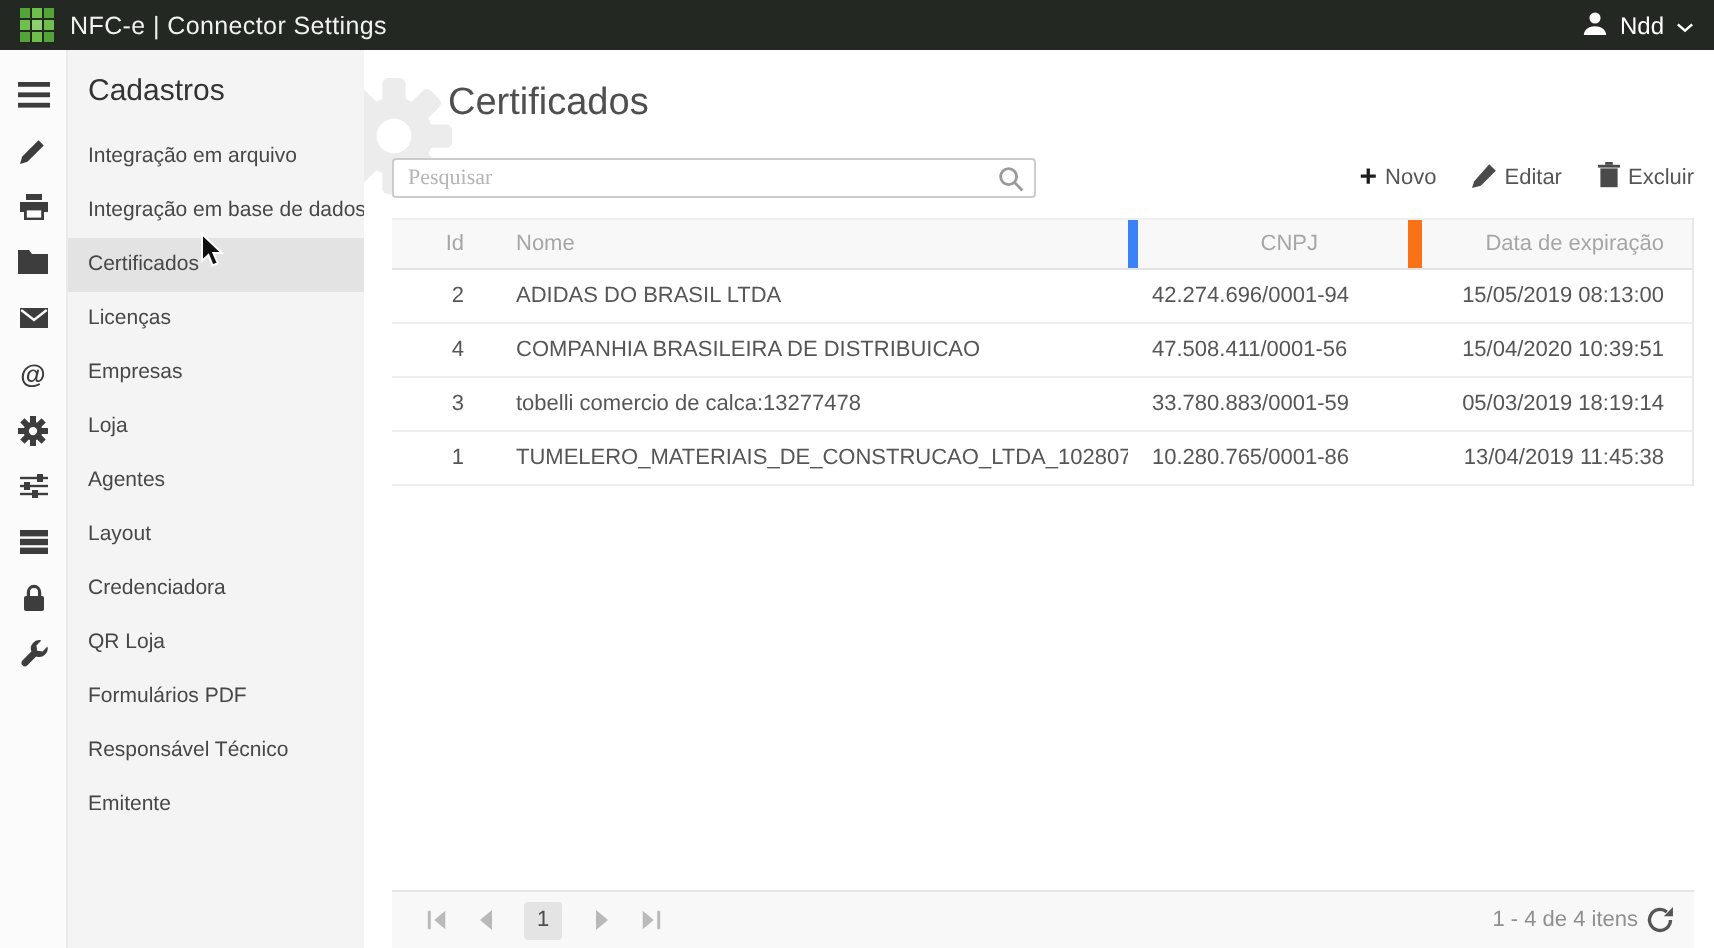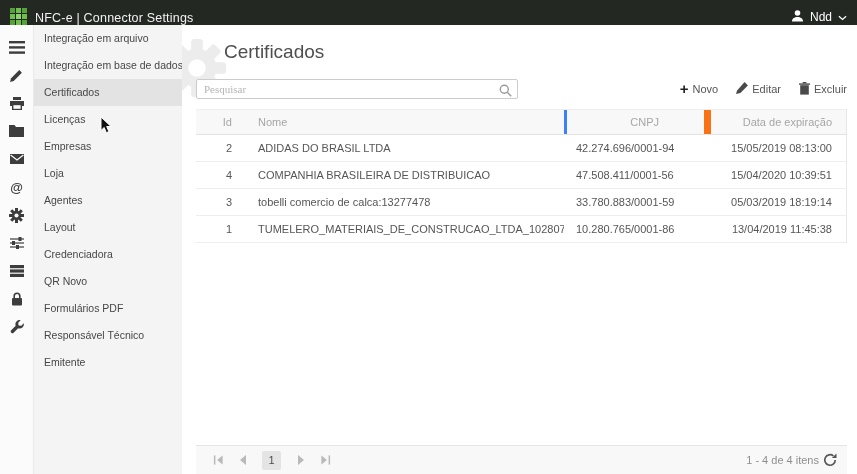--- a/index.html
+++ b/index.html
@@ -1,21 +1,21 @@
 <!DOCTYPE html>
 <html><head>
 <meta charset="utf-8">
 <style>
   *{box-sizing:border-box;margin:0;padding:0}
   html,body{width:857px;height:474px}
   body{font-family:"Liberation Sans",sans-serif;background:#fff;overflow:hidden}
   .app{position:relative;width:857px;height:474px;background:#fff}
 
   
-  .topbar{position:absolute;top:0;left:0;right:0;height:25px;background:#232823;display:flex;align-items:flex-end;padding:0 10px;color:#fff;z-index:10}
+  .topbar{position:absolute;top:0;left:0;right:0;height:25px;background:#232823;display:flex;align-items:center;padding:0 10px;color:#fff;z-index:10}
   .logo{display:grid;grid-template-columns:repeat(3,5px);grid-auto-rows:5px;gap:1px;margin-right:8px}
   .logo span{background:#54a339;display:block}
   .logo span:nth-child(2n){background:#6fbf4d}
   .logo span:nth-child(5){background:#8ed06f}
   .topbar-title{font-size:12.5px;letter-spacing:.2px;color:#f2f2f2}
   .topbar-user{margin-left:auto;display:flex;align-items:center;gap:6px;font-size:12px;cursor:pointer}
 
   
   .rail{position:absolute;top:25px;left:0;width:34px;bottom:0;background:#fbfbfb;border-right:1px solid #eaeaea;display:flex;flex-direction:column;align-items:center;padding-top:8px;z-index:5}
   .rail-icon{height:28px;width:100%;display:flex;align-items:center;justify-content:center;color:#3d3d3d;cursor:pointer}
@@ -37,21 +37,21 @@
   .search-icon{position:absolute;right:6px;top:4px;cursor:pointer}
   .actions{margin-left:auto;display:flex;gap:18px}
   .actions button{display:flex;align-items:center;gap:4px;background:none;border:none;font-size:11px;color:#555;font-family:inherit;cursor:pointer}
   .plus-glyph{font-size:15px;font-weight:700;color:#1d1d1d;line-height:12px}
 
   
   .table{margin:10px 10px 0 14px;border-right:1px solid #e8e8e8}
   .thead{display:grid;grid-template-columns:50px 1fr 140px 142px;background:#f8f8f8;border-top:1px solid #efefef;border-bottom:1px solid #e3e3e3;height:26px;align-items:stretch;font-size:11px;color:#a6a6a6}
   .th{display:flex;align-items:center;padding:0 12px}
   .th-id{justify-content:flex-end;padding-right:14px}
-  .th-cnpj{justify-content:flex-end;padding-right:45px;border-left:3px solid #3b82f6}
+  .th-cnpj{justify-content:flex-end;padding-right:45px;border-left:5px solid #3b82f6}
   .th-exp{justify-content:flex-end;padding-right:14px;border-left:7px solid #f97316}
   .tr{display:grid;grid-template-columns:50px 1fr 140px 142px;height:27px;align-items:center;font-size:11px;color:#565656;border-bottom:1px solid #eee;cursor:pointer;background:#fff}
   .td{padding:0 12px;white-space:nowrap;overflow:hidden}
   .col-id{text-align:right;padding-right:14px}
   .col-cnpj{text-align:right;padding-right:45px}
   .col-exp{text-align:right;padding-right:14px}
 
   
   .pagination{position:absolute;left:14px;right:10px;bottom:0;height:29px;background:#f8f8f8;border-top:1px solid #e5e5e5;display:flex;align-items:center;padding:0 10px;font-size:11px;color:#999;z-index:2}
   .pag-btn{width:24px;height:20px;display:flex;align-items:center;justify-content:center;color:#b9b9b9;cursor:pointer}
@@ -175,31 +175,32 @@
         </svg>
       </span>
       <span class="rail-icon">
         <svg width="14" height="14" viewBox="0 0 14 14">
           <path fill="currentColor" d="M13.7 3.2a4.2 4.2 0 0 1-5.6 5L3.6 12.7a1.7 1.7 0 0 1-2.4-2.4L5.7 5.8a4.2 4.2 0 0 1 5-5.6L8.2 2.7l.4 2.7 2.7.4z"></path>
         </svg>
       </span>
     </nav>
 
   <aside class="sidebar">
+    <div class="sidebar-header">Cadastros</div>
     <div id="sidebar-items">
         <div class="side-item"><span class="side-label">Integração em arquivo</span></div>
         <div class="side-item"><span class="side-label">Integração em base de dados</span></div>
         <div class="side-item selected"><span class="side-label">Certificados</span></div>
         <div class="side-item"><span class="side-label">Licenças</span></div>
         <div class="side-item"><span class="side-label">Empresas</span></div>
         <div class="side-item"><span class="side-label">Loja</span></div>
         <div class="side-item"><span class="side-label">Agentes</span></div>
         <div class="side-item"><span class="side-label">Layout</span></div>
         <div class="side-item"><span class="side-label">Credenciadora</span></div>
-        <div class="side-item"><span class="side-label">QR Novo</span></div>
+        <div class="side-item"><span class="side-label">QR Loja</span></div>
         <div class="side-item"><span class="side-label">Formulários PDF</span></div>
         <div class="side-item"><span class="side-label">Responsável Técnico</span></div>
         <div class="side-item"><span class="side-label">Emitente</span></div>
       </div>
   </aside>
 
   <main class="main">
     <div class="watermark">
       <svg width="62" height="62" viewBox="-32 -32 64 64">
         <g fill="#ececec">

